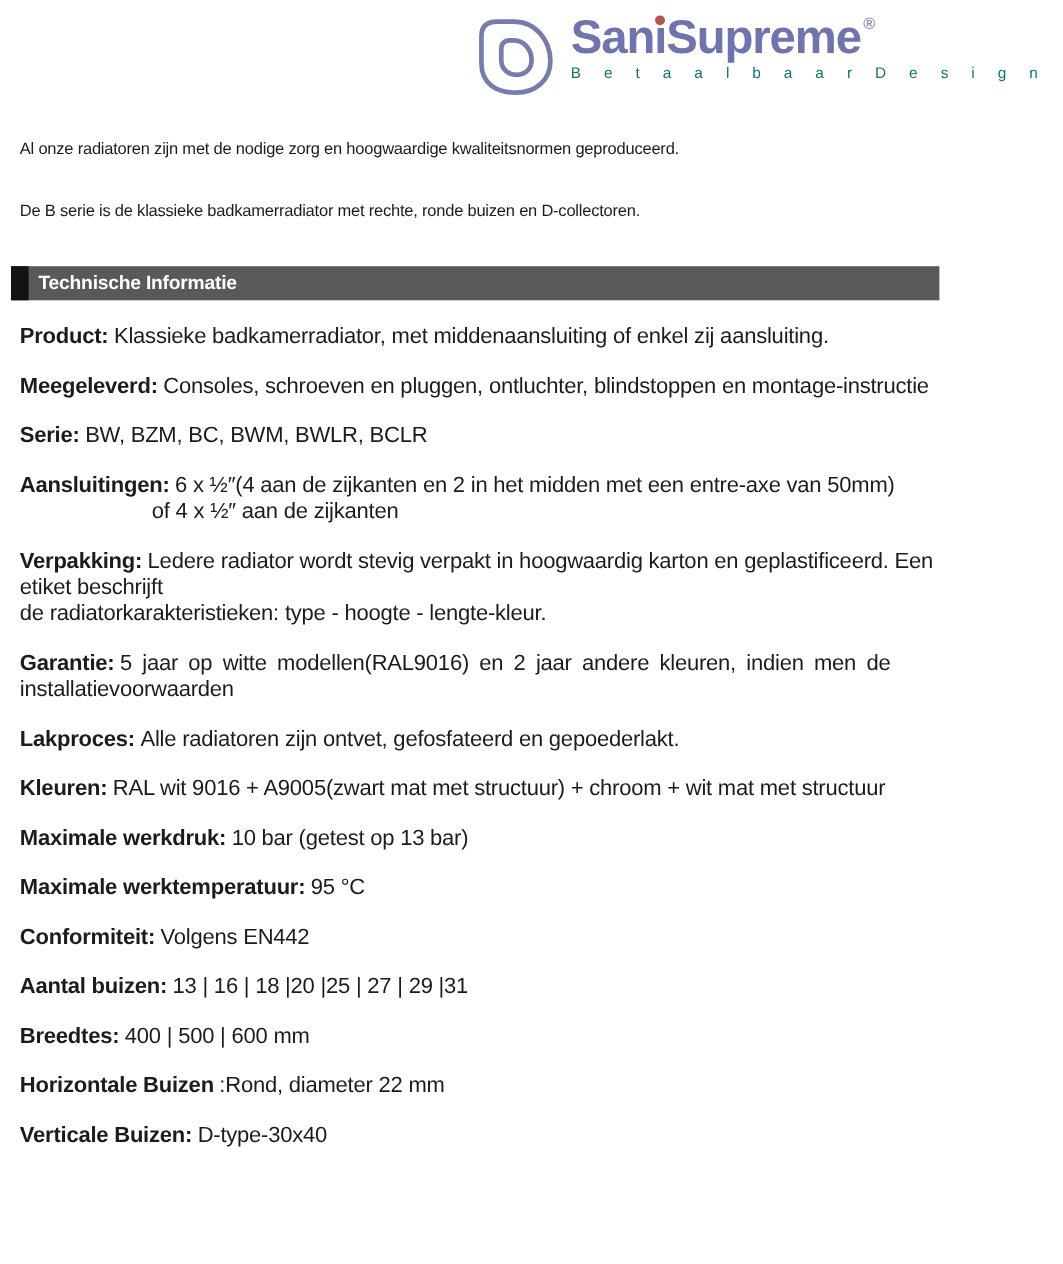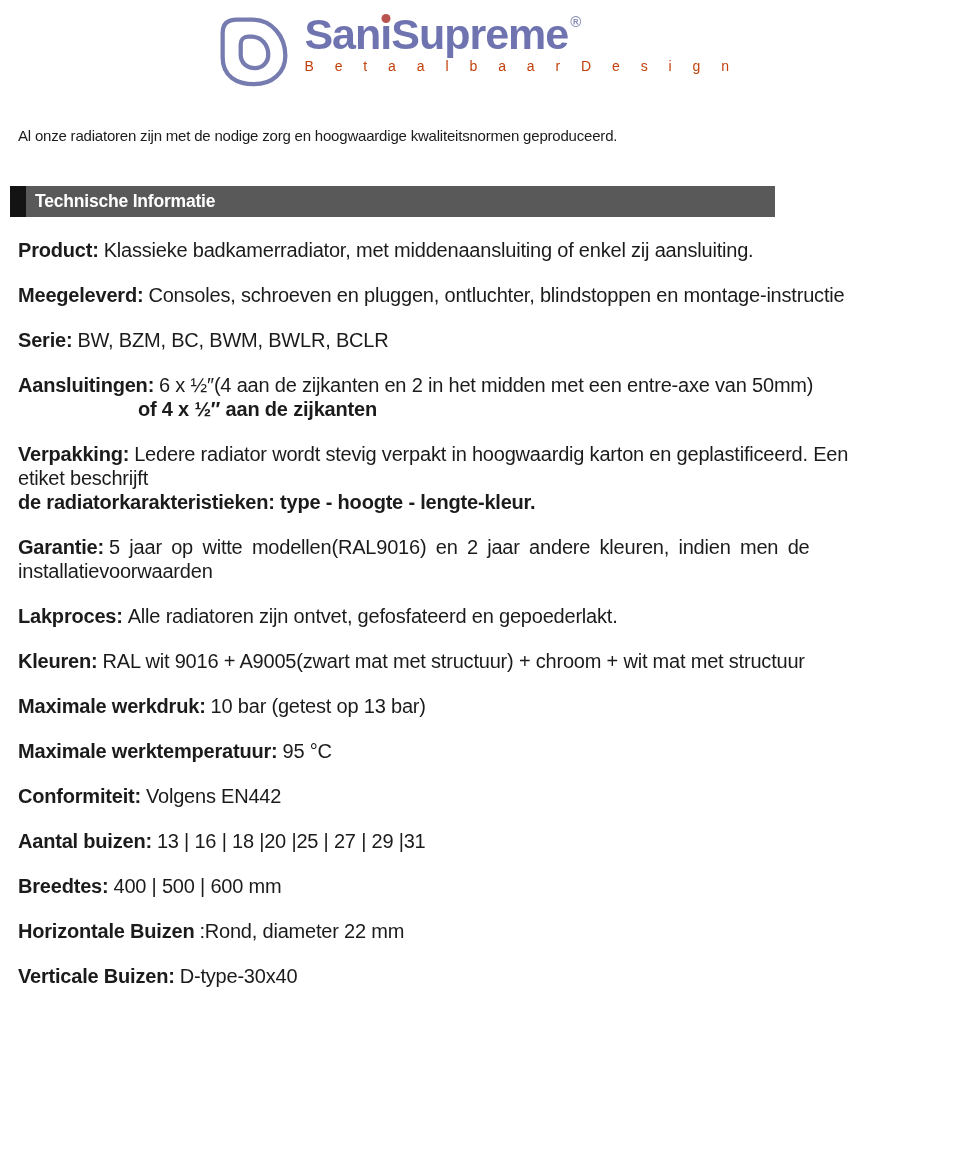--- a/index.html
+++ b/index.html
@@ -8,21 +8,21 @@
     width: 966px; height: 1149px;
     font-family: "Liberation Sans", sans-serif;
     color: #1b1b1b;
     letter-spacing: -0.2px;
     overflow: hidden;
   }
 
   
   .header {
     display: flex;
-    justify-content: center;
+    justify-content: flex-end;
     align-items: flex-start;
     padding: 12px 14px 0 0;
     height: 92px;
   }
   .logo { display: flex; align-items: flex-start; gap: 10px; }
   .logo-icon svg { display: block; }
   .logo-text { display: flex; flex-direction: column; }
   .logo-name {
     font-size: 43px;
     font-weight: bold;
@@ -45,49 +45,49 @@
   .reg-mark {
     font-size: 15px;
     font-weight: bold;
     color: #8a8fb5;
     vertical-align: 22px;
     letter-spacing: 0;
     margin-left: 2px;
   }
   .logo-tagline {
     font-size: 14px;
-    color: #c2410c;
+    color: #0f766e;
     letter-spacing: 8.5px;
     margin-top: 1px;
     white-space: nowrap;
   }
 
   
   .intro { margin: 32px 0 0 18px; font-size: 15px; line-height: 24px; }
   .intro p + p { margin-top: 32px; }
 
   
   .section-bar {
     margin: 38px 0 0 10px;
-    width: 765px;
+    width: 844px;
     height: 31px;
     background: #595959;
     border-left: 16px solid #131313;
     color: #ffffff;
     font-size: 17.5px;
     font-weight: bold;
     line-height: 31px;
     padding-left: 9px;
   }
 
   
   .specs { margin: 21px 0 0 18px; font-size: 20px; line-height: 24px; }
   .spec { margin-bottom: 21px; max-width: 856px; }
   .spec b { font-weight: bold; margin-right: 5px; }
-  .spec .l2 { display: block; font-weight: bold; }
+  .spec .l2 { display: block; }
   .spec.indent .l2 { margin-left: 120px; }
   .spec.wide .l1 { word-spacing: 4px; text-align: right; }
 </style>
 </head>
 <body>
 
 <div class="header">
   <div class="logo">
     <span class="logo-icon">
       <svg width="80" height="76" viewBox="0 0 84 80" fill="none" xmlns="http://www.w3.org/2000/svg">
@@ -97,20 +97,21 @@
     </span>
     <div class="logo-text">
       <div class="logo-name"><span>San</span><span class="brand-i">i</span><span>Supreme</span><span class="reg-mark">®</span></div>
       <div class="logo-tagline">B e t a a l b a a r   D e s i g n</div>
     </div>
   </div>
 </div>
 
 <div class="intro">
   <p>Al onze radiatoren zijn met de nodige zorg en hoogwaardige kwaliteitsnormen geproduceerd.</p>
+  <p>De B serie is de klassieke badkamerradiator met rechte, ronde buizen en D-collectoren.</p>
 </div>
 
 <div class="section-bar">
   <span>Technische Informatie</span>
 </div>
 
 <div class="specs">
 
   <p class="spec">
     <b>Product:</b><span>Klassieke badkamerradiator, met middenaansluiting of enkel zij aansluiting.</span>

